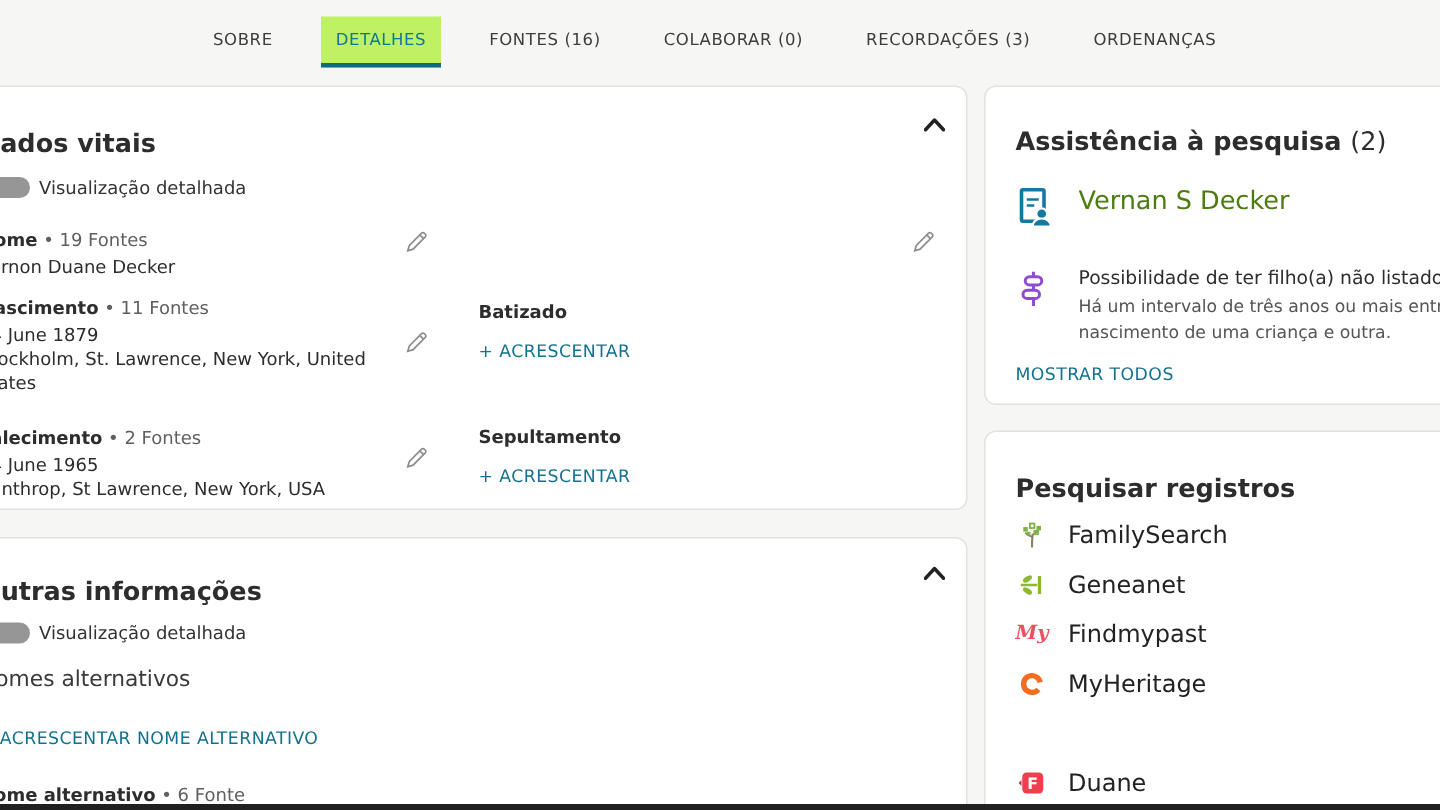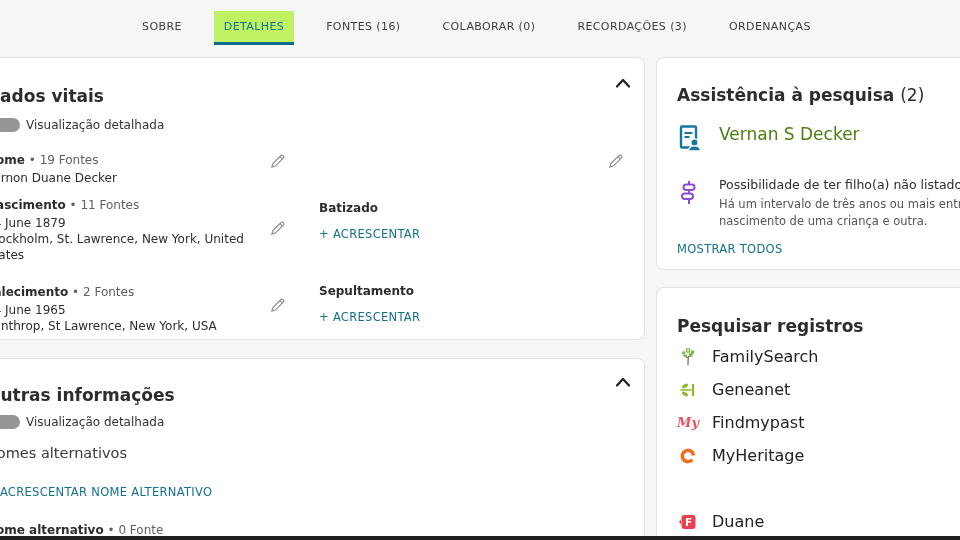--- a/index.html
+++ b/index.html
@@ -130,21 +130,21 @@
   </div>
 
   <div class="switch" style="left:24px;top:56px"></div>
   <span class="toggle-label" style="left:64px;top:56px">Visualização detalhada</span>
 
   <div class="abs" style="left:24px;top:86px;font-size:14.5px;color:#3a3a3a">Nomes alternativos</div>
 
   <span class="tlink abs" style="left:24px;top:126px">+ ACRESCENTAR NOME ALTERNATIVO</span>
 
   <div class="field" style="left:24px;top:164px">
-    <div class="flabel"><b>Nome alternativo</b><span class="src"> • 0 Fonte</span></div>
+    <div class="flabel"><b>Nome alternativo</b><span class="src"> • 6 Fonte</span></div>
   </div>
 </section>
 
 <section class="card" style="left:656px;top:57px;width:380px;height:213px">
   <h2 class="card-title" style="left:20px;top:13px"><span>Assistência à pesquisa</span> <span class="count">(2)</span></h2>
 
   <div class="abs" style="left:22px;top:67px">
     <svg width="22" height="27" viewBox="0 0 22 27">
       <rect x="2" y="1.5" width="15" height="21" rx="1" fill="none" stroke="#1478a0" stroke-width="2.4"></rect>
       <path d="M5.5 8h8 M5.5 12h5" stroke="#1478a0" stroke-width="1.8"></path>

